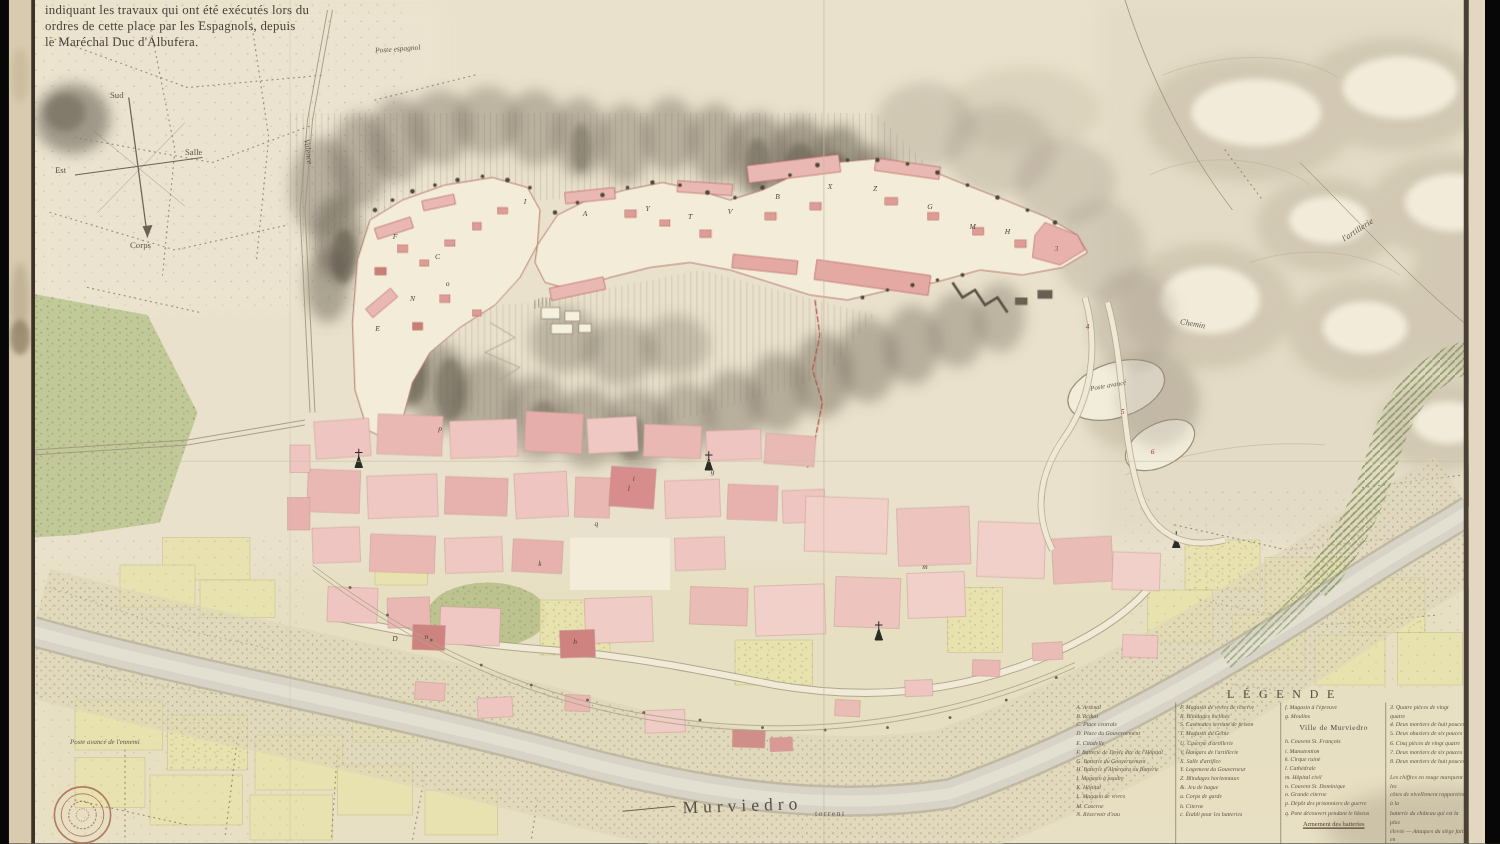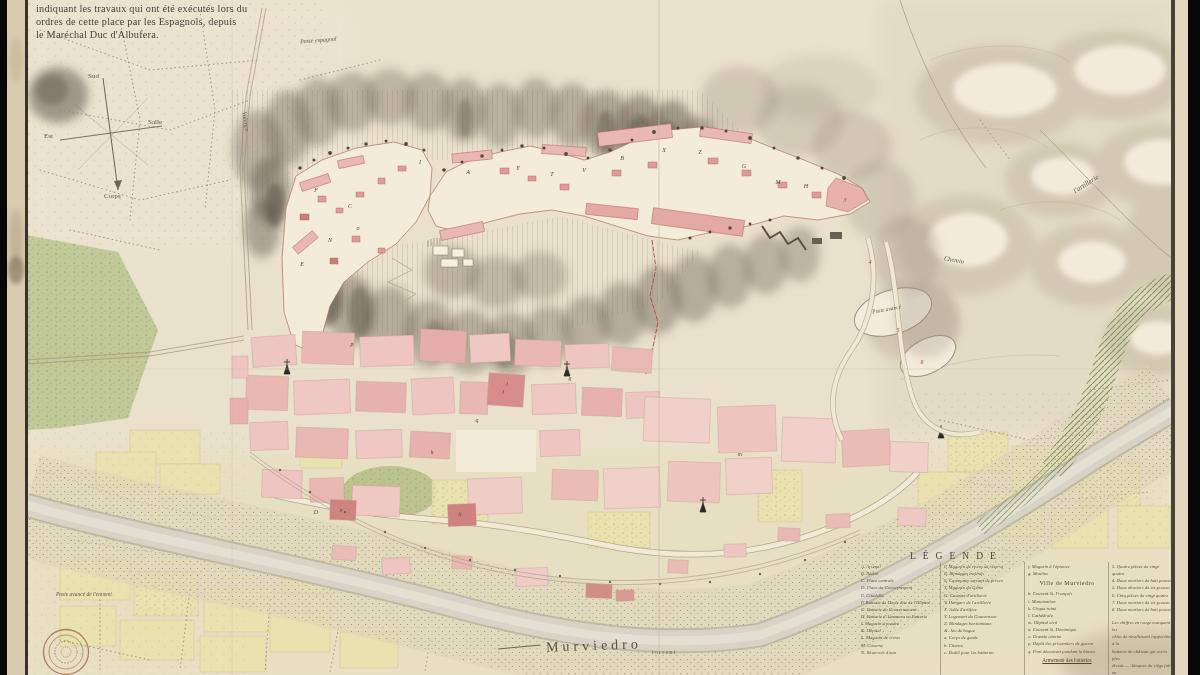--- a/index.html
+++ b/index.html
@@ -10,21 +10,21 @@
   .overlay{position:absolute;color:#4b453c;}
   .title-block{left:36px;top:3px;width:284px;font-size:10.3px;line-height:1.24;
                color:#48423a;letter-spacing:.2px;}
   .title-line{white-space:nowrap;}
   .compass-label{position:absolute;font-size:7px;color:#5a5348;}
   .small-label{position:absolute;font-size:6px;color:#5f584b;font-style:italic;white-space:nowrap;}
   .river-label{position:absolute;left:546px;top:638px;font-size:14px;letter-spacing:4px;
                color:#575045;transform:rotate(-2deg);}
   .river-type{position:absolute;left:652px;top:648px;font-size:6.5px;letter-spacing:1px;color:#6a6355;}
   .legend{position:absolute;left:858px;top:549px;width:318px;height:126px;color:#53483b;}
-  .legend-heading{font-size:9.5px;letter-spacing:7px;margin:2px 30px 1px 52px;
+  .legend-heading{font-size:9.5px;letter-spacing:7px;text-align:center;margin:2px 30px 1px 52px;
                   color:#4e463a;}
   .legend-cols{display:flex;align-items:stretch;}
   .lcol{font-size:4.7px;line-height:1.52;padding:1px 2px 0 3px;font-style:italic;color:#5a5244;}
   .lcol1{width:82px;}
   .lcol2{width:84px;border-left:1px solid rgba(100,90,75,.45);}
   .lcol3{width:84px;border-left:1px solid rgba(100,90,75,.45);}
   .lcol4{width:66px;border-left:1px solid rgba(100,90,75,.45);}
   .lsub{font-size:6px;text-align:center;margin:2px 0;font-style:normal;letter-spacing:.5px;color:#4e463a;}
   .lfoot{font-size:5.2px;text-align:center;margin-top:2px;font-style:normal;
          text-decoration:underline;color:#5a4438;}

